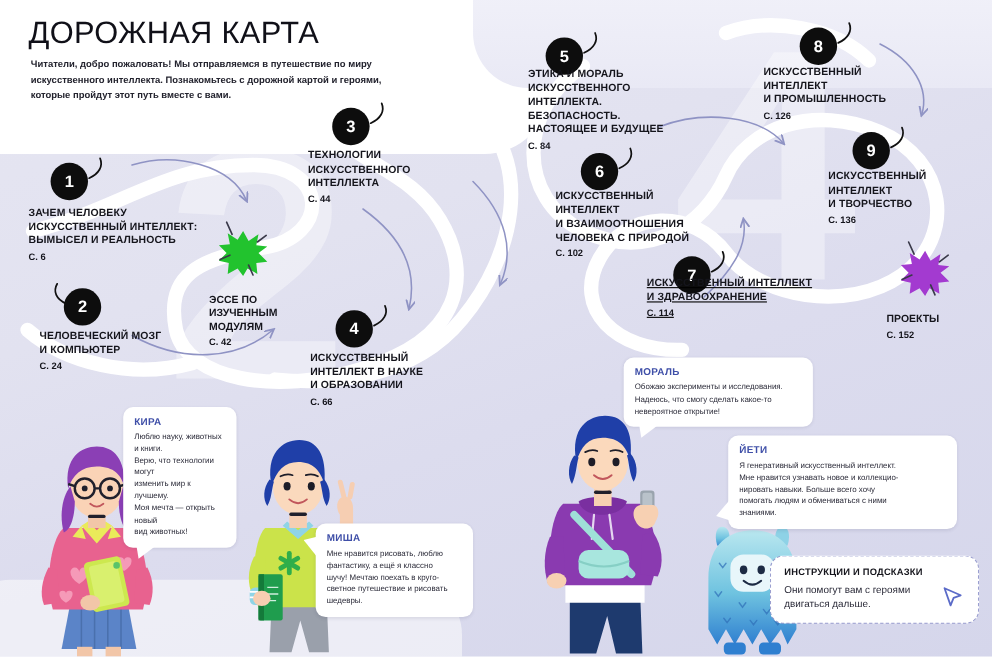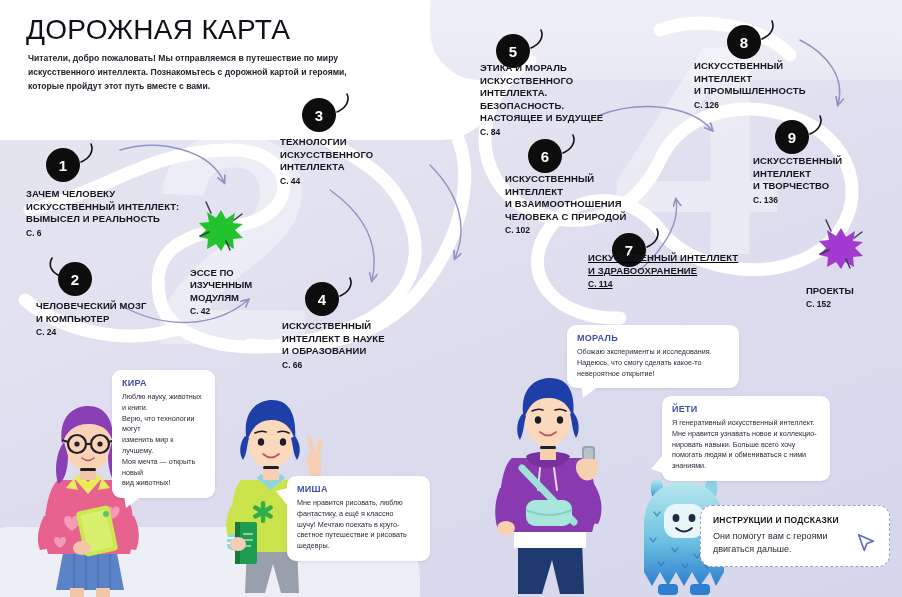--- a/index.html
+++ b/index.html
@@ -653,21 +653,21 @@
     <div class="name">МОРАЛЬ</div>
     <div class="body">Обожаю эксперименты и исследования.
 Надеюсь, что смогу сделать какое-то
 невероятное открытие!</div>
     <svg class="tail" style="left:12px; bottom:-11px; width:22px; height:13px;" viewBox="0 0 22 13">
       <path d="M2,0 L20,0 L4,12 Z" fill="#ffffff"></path>
     </svg>
   </div>
 
   
-  <div class="bubble" style="left:662px; top:396px; width:168px;">
+  <div class="bubble" style="left:662px; top:396px; width:208px;">
     <div class="name">ЙЕТИ</div>
     <div class="body">Я генеративный искусственный интеллект.
 Мне нравится узнавать новое и коллекцио-
 нировать навыки. Больше всего хочу
 помогать людям и обмениваться с ними
 знаниями.</div>
     <svg class="tail" style="left:-11px; bottom:6px; width:13px; height:22px;" viewBox="0 0 13 22">
       <path d="M12,2 L12,20 L0,16 Z" fill="#ffffff"></path>
     </svg>
   </div>

